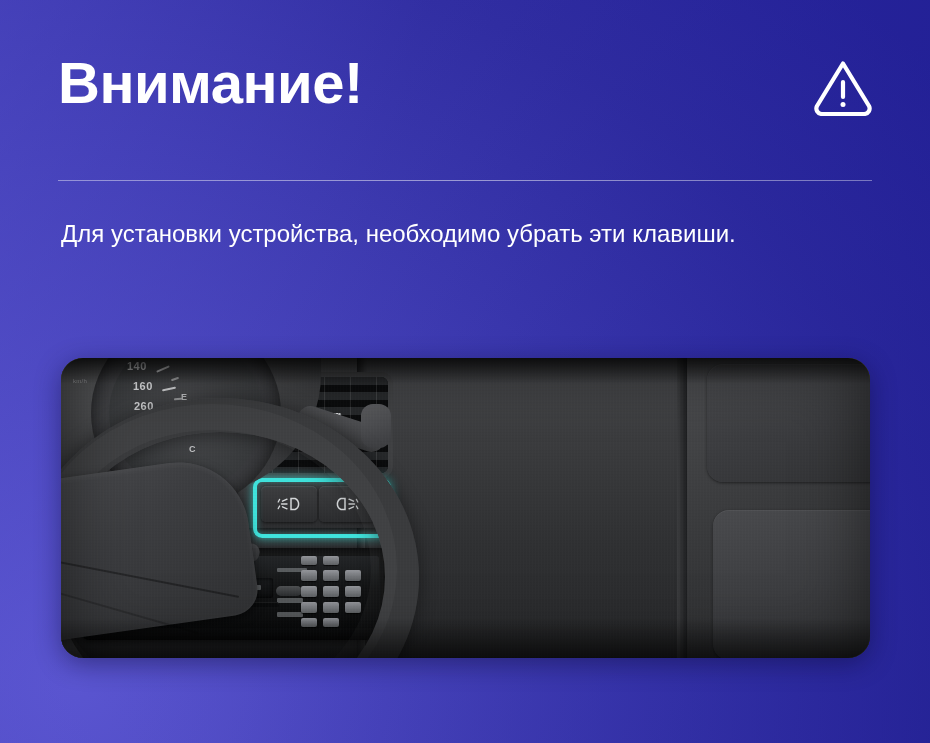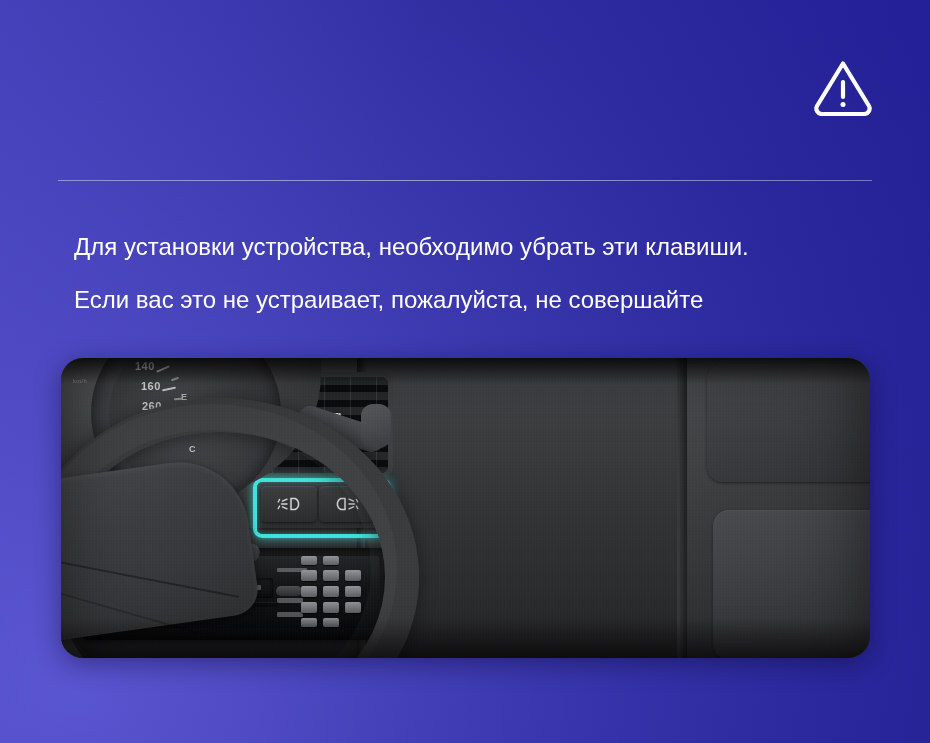--- a/index.html
+++ b/index.html
@@ -33,21 +33,21 @@
   .divider{
     position:absolute;left:58px;top:180px;width:814px;height:1px;
     background:linear-gradient(90deg, rgba(255,255,255,.42), rgba(255,255,255,.50) 50%, rgba(255,255,255,.38));
   }
 
   
   .copy{
     position:absolute;left:58px;top:212px;width:820px;
     color:#ffffff;font-size:24px;line-height:37px;font-weight:400;
   }
-  .copy p{margin:16px;}
+  .copy p{margin:3px;}
 
   
   .photo{
     position:absolute;left:61px;top:358px;width:809px;height:300px;
     border-radius:22px;overflow:hidden;
     background:#2b2b2d;
     box-shadow:0 6px 26px rgba(10,8,50,.45);
   }
   .ph{position:absolute;}
 
@@ -63,21 +63,21 @@
   }
 
   
   .binnacle{left:-10px;top:-14px;width:270px;height:150px;border-radius:0 0 120px 40px;
     background:radial-gradient(120% 120% at 30% 20%, #5b5c5e 0%, #3b3c3e 55%, #2c2d2f 100%);}
   .gauge{left:30px;top:-40px;width:190px;height:190px;border-radius:50%;
     background:radial-gradient(circle at 45% 45%, #56575a 0%, #3b3c3f 58%, #313234 78%, #2a2b2d 100%);
     box-shadow:inset 0 0 16px rgba(0,0,0,.5);}
   .gauge-inner{left:48px;top:-22px;width:154px;height:154px;border-radius:50%;
     background:radial-gradient(circle at 50% 45%, #4b4c4f 0%, #383a3c 70%, #2f3032 100%);}
-  .tick{color:#d9dadc;font-size:11px;font-weight:700;position:absolute;letter-spacing:.5px;margin-left:8px;}
+  .tick{color:#d9dadc;font-size:11px;font-weight:700;position:absolute;letter-spacing:.5px;}
   .tickmark{position:absolute;background:#cfd0d2;height:2px;border-radius:1px;}
   .kmh{position:absolute;color:#9a9b9d;font-size:6px;letter-spacing:.3px;}
   .subg{position:absolute;color:#c9cacc;font-size:9px;font-weight:700;}
 
   
   .wheel-rim{left:-40px;top:40px;width:330px;height:290px;border-radius:50%;
     border:34px solid #3a3b3d;
     background:transparent;
     box-shadow:inset 0 0 22px rgba(0,0,0,.55), 0 0 18px rgba(0,0,0,.4);}
   .wheel-rim2{left:-34px;top:46px;width:318px;height:278px;border-radius:50%;
@@ -175,34 +175,34 @@
     background:linear-gradient(0deg,rgba(0,0,0,.55),rgba(0,0,0,0));}
   .vignette{inset:0;box-shadow:inset 0 0 70px rgba(0,0,0,.55);}
 </style>
 </head>
 <body>
 
 <div id="page">
  <div class="layer">
 
   <div class="hdr">
+    <div class="title">Внимание!</div>
     <div class="warn-ico">
       <svg viewBox="0 0 62 58" fill="none" xmlns="http://www.w3.org/2000/svg">
         <path d="M31 5.5 L57 48 a5.5 5.5 0 0 1 -4.8 8 H9.8 A5.5 5.5 0 0 1 5 48 L31 5.5 Z" stroke="#ffffff" stroke-width="4.2" stroke-linejoin="round" fill="none"></path>
         <line x1="31" y1="24" x2="31" y2="39" stroke="#ffffff" stroke-width="4.2" stroke-linecap="round"></line>
         <circle cx="31" cy="46.4" r="2.5" fill="#ffffff"></circle>
       </svg>
     </div>
   </div>
 
   <div class="divider"></div>
 
   <div class="copy">
     <p>Для установки устройства, необходимо убрать эти клавиши.</p>
-    <p>Если вас это не устраивает, пожалуйста, не совершайте</p>
   </div>
 
   <div class="photo">
 
     <div class="ph dash-base"></div>
 
     <div class="ph pdash"></div>
     <div class="ph ppanel pglove1"></div>
     <div class="ph ppanel pglove2"></div>
     <div class="ph pedge"></div>

